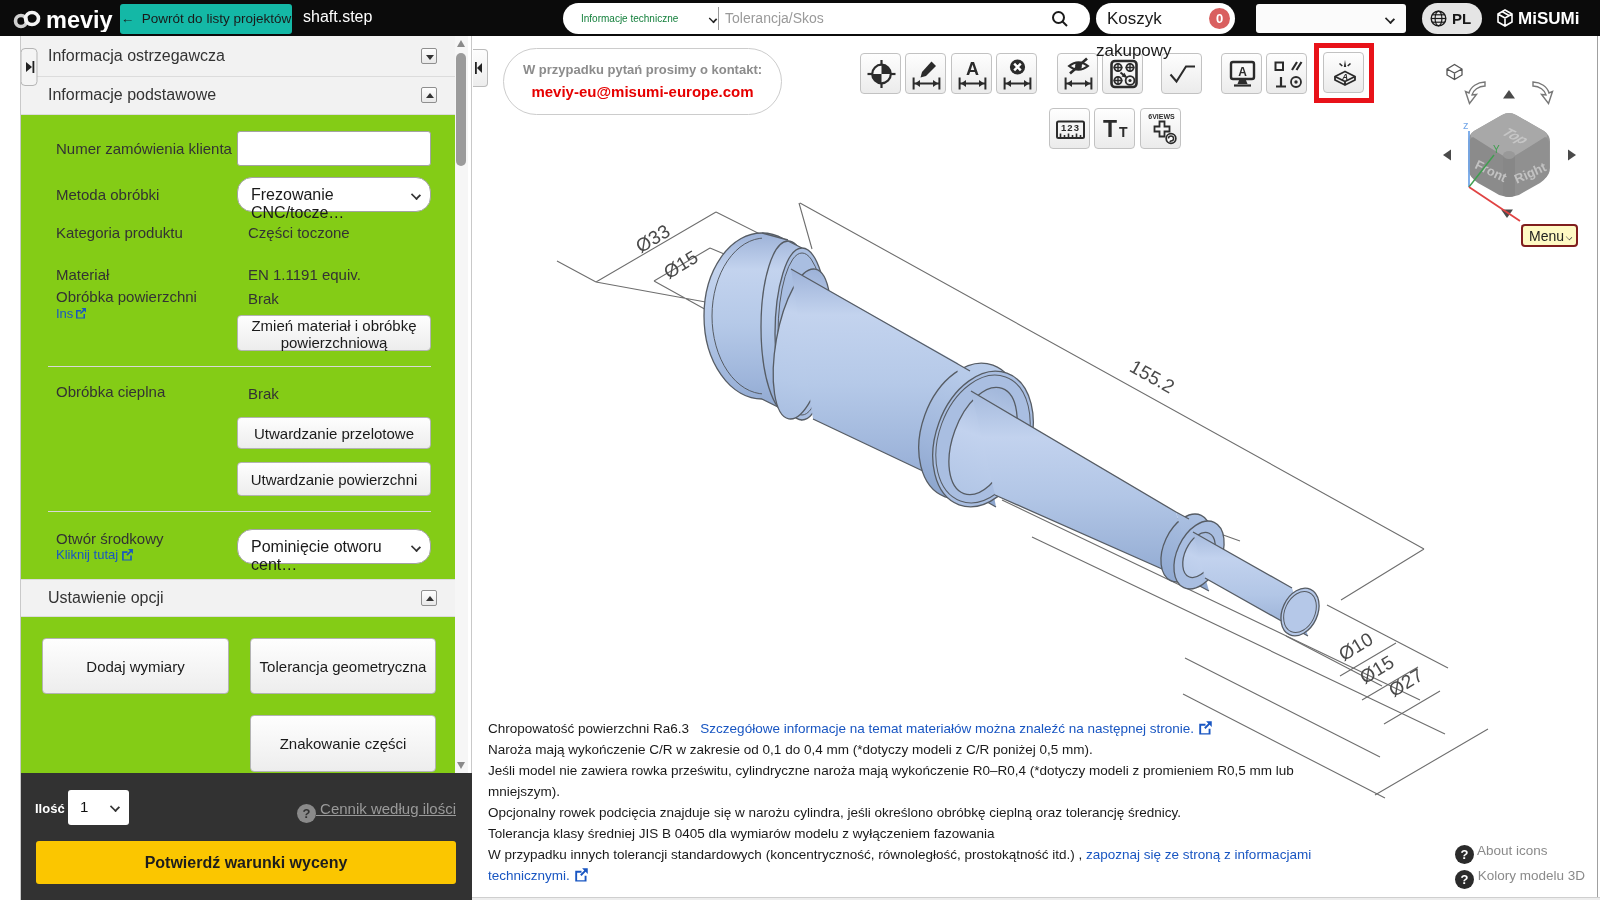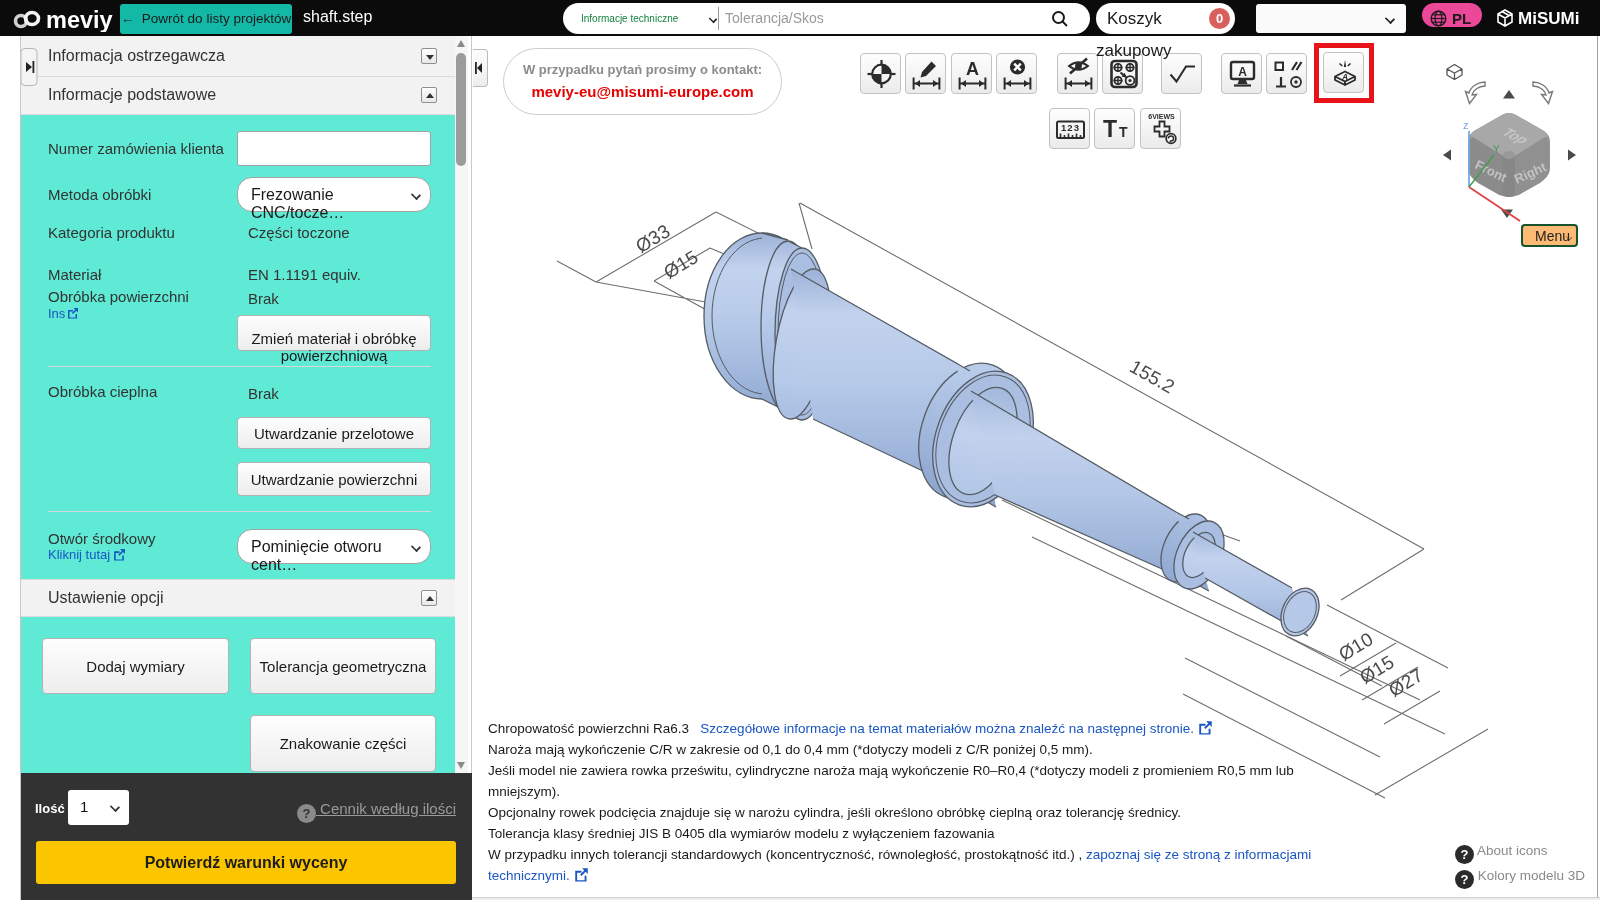--- a/index.html
+++ b/index.html
@@ -7,32 +7,32 @@
 #top{position:absolute;left:0;top:0;width:1600px;height:36px;background:#0b0b0b;z-index:50;}
 #backbtn{position:absolute;left:120px;top:4px;width:172px;height:30px;background:#14b8a6;border-radius:3px;color:#1a1a1a;font-size:13.5px;line-height:30px;text-align:center;white-space:nowrap;}
 #fname{position:absolute;left:303px;top:8px;color:#fff;font-size:16px;}
 #searchpill{position:absolute;left:563px;top:3px;width:527px;height:31px;background:#fff;border-radius:16px;}
 #selseg{position:absolute;left:18px;top:0;font-size:10px;color:#15803d;line-height:31px;}
 #segdiv{position:absolute;left:155px;top:4px;width:1px;height:23px;background:#9a9a9a;}
 #phold{position:absolute;left:162px;top:0;font-size:14px;color:#9a9a9a;line-height:31px;}
 #koszyk{position:absolute;left:1096px;top:3px;width:139px;height:31px;background:#fff;border-radius:16px;font-size:13.5px;color:#1a1a1a;line-height:31px;}
 #kbadge{position:absolute;right:5px;top:5px;width:21px;height:21px;border-radius:50%;background:#d95f5f;color:#fff;font-size:13px;font-weight:bold;text-align:center;line-height:21px;}
 #hdrsel{position:absolute;left:1256px;top:4px;width:150px;height:29px;background:#fbfbfb;border-radius:3px;}
-#plpill{position:absolute;left:1422px;top:3px;width:60px;height:24px;background:#ec4899;border-radius:16px;}
+#plpill{position:absolute;left:1422px;top:3px;width:60px;height:31px;background:#e5e5e5;border-radius:16px;}
 #misumi{position:absolute;left:1518px;top:9px;color:#fff;font-size:17px;font-weight:bold;letter-spacing:0px;}
 
 #strip{position:absolute;left:0;top:36px;width:21px;height:864px;background:#fff;border-right:1px solid #c9c9c9;}
-#panel{position:absolute;left:21px;top:36px;width:434px;height:737px;background:#5eead4;overflow:hidden;}
+#panel{position:absolute;left:21px;top:36px;width:434px;height:737px;background:#84cc16;overflow:hidden;}
 .phead{position:absolute;left:0;width:434px;background:#f2f2f2;border-bottom:1px solid #dcdcdc;color:#333;font-size:16px;}
 .phead span{position:absolute;left:27px;}
 .sqbtn{position:absolute;left:400px;width:16px;height:16px;border:1px solid #8f8f8f;border-radius:2px;background:linear-gradient(#fefefe,#e8e8e8);}
 .tri{position:absolute;left:4px;width:0;height:0;}
 .tridn{top:6px;border-left:4px solid transparent;border-right:4px solid transparent;border-top:5px solid #333;}
 .triup{top:5px;border-left:4px solid transparent;border-right:4px solid transparent;border-bottom:5px solid #333;}
-.lbl{position:absolute;left:27px;color:#333;font-size:15px;}
+.lbl{position:absolute;left:35px;color:#333;font-size:15px;}
 .val{position:absolute;left:227px;color:#333;font-size:15px;}
 .inp{position:absolute;left:216px;width:194px;height:35px;border:1px solid #a3a3a3;border-radius:3px;background:#fff;}
 .sel{position:absolute;left:216px;width:194px;height:35px;border:1px solid #a3a3a3;border-radius:15px;background:#fff;font-size:16px;color:#1a1a1a;}
 .sel span{position:absolute;left:13px;top:8px;}
 .chev{position:absolute;right:10px;top:13px;width:8px;height:8px;border-right:2px solid #333;border-bottom:2px solid #333;transform:rotate(45deg) scale(1,0.8);}
 .pbtn{position:absolute;border:1px solid #b3b3b3;border-radius:4px;background:linear-gradient(#fefefe,#ededed);color:#1a1a1a;font-size:15px;text-align:center;}
 .hr{position:absolute;left:27px;width:383px;height:1px;background:#d8d8d8;}
 .blink{color:#1956c2;font-size:13px;}
 
 #sbar{position:absolute;left:455px;top:36px;width:13px;height:737px;background:#f6f6f6;}
@@ -46,21 +46,21 @@
 #ybtn{position:absolute;left:15px;top:68px;width:420px;height:43px;background:#fbc600;border-radius:3px;color:#1d1d1d;font-size:16px;font-weight:bold;text-align:center;line-height:43px;}
 
 #main{position:absolute;left:472px;top:36px;width:1128px;height:864px;background:#fff;}
 #collapsebtn{position:absolute;left:1px;top:13px;width:15px;height:38px;border:1px solid #bbb;border-left:none;border-radius:0 4px 4px 0;background:linear-gradient(#fdfdfd,#ededed);}
 #pill{position:absolute;left:31px;top:12px;width:279px;height:67px;border:1px solid #ccc;border-radius:34px;text-align:center;}
 #pill .l1{margin-top:13px;color:#8c8c8c;font-size:13px;font-weight:bold;}
 #pill .l2{margin-top:6px;color:#e60000;font-size:15px;font-weight:bold;}
 .tbtn{position:absolute;width:41px;height:41px;border:1px solid #c2c2c2;border-radius:4px;background:linear-gradient(#fefefe,#ebebeb);}
 .tbtn svg{position:absolute;left:0;top:0;}
 #redbox{position:absolute;left:842px;top:7px;width:60px;height:60px;border:5px solid #e81219;}
-#menubtn{position:absolute;left:1049px;top:188px;width:57px;height:23px;border:2px solid #14532d;border-radius:4px;background:#fdba74;color:#222;font-size:15px;text-align:center;line-height:20px;}
+#menubtn{position:absolute;left:1049px;top:188px;width:57px;height:23px;border:2px solid #7f1d1d;border-radius:4px;background:#fef9c3;color:#222;font-size:15px;text-align:left;line-height:20px;}
 
 #btext{position:absolute;left:16px;top:682px;width:1090px;font-size:13.5px;color:#1a1a1a;line-height:21px;}
 #btext .bl{color:#1956c2;}
 #blinks{position:absolute;left:983px;top:807px;color:#8a8a8a;font-size:13.5px;}
 .qmark{display:inline-block;width:19px;height:19px;border-radius:50%;background:#2b2b2b;color:#fff;font-size:13px;font-weight:bold;text-align:center;line-height:19px;vertical-align:-4px;}
 #rightline{position:absolute;left:1597px;top:36px;width:1px;height:861px;background:#a0a0a0;}
 #bstrip{position:absolute;left:472px;top:897px;width:1128px;height:3px;background:#ededed;border-top:1px solid #cfcfcf;}
 </style></head>
 <body>
 <div id="top">
@@ -132,21 +132,21 @@
   <div class="lbl" style="top:188px">Kategoria produktu</div>
   <div class="val" style="top:188px">Części toczone</div>
   <div class="lbl" style="top:230px">Materiał</div>
   <div class="val" style="top:230px">EN 1.1191 equiv.</div>
   <div class="lbl" style="top:252px">Obróbka powierzchni</div>
   <div class="val" style="top:254px">Brak</div>
   <div class="lbl blink" style="top:270px">Ins<svg width="12" height="12" viewBox="0 0 12 12" style="margin-left:2px;vertical-align:-1px">
         <path d="M1 3 h5 v1.5 h-3.5 v6 h6 V7 H10 v4.5 H1 Z" fill="#1956c2"></path>
         <path d="M6.5 1 H11 V5.5 L9.3 3.8 L6 7.1 L4.9 6 L8.2 2.7 Z" fill="#1956c2"></path>
       </svg></div>
-  <div class="pbtn" style="left:216px;top:279px;width:194px;height:36px;line-height:17px;padding-top:14px;">Zmień materiał i obróbkę powierzchniową</div>
+  <div class="pbtn" style="left:216px;top:279px;width:194px;height:36px;line-height:17px;padding-top:1px;">Zmień materiał i obróbkę powierzchniową</div>
   <div class="hr" style="top:330px"></div>
   <div class="lbl" style="top:347px">Obróbka cieplna</div>
   <div class="val" style="top:349px">Brak</div>
   <div class="pbtn" style="left:216px;top:381px;width:194px;height:32px;line-height:31px;">Utwardzanie przelotowe</div>
   <div class="pbtn" style="left:216px;top:426px;width:194px;height:34px;line-height:33px;">Utwardzanie powierzchni</div>
   <div class="hr" style="top:475px"></div>
   <div class="lbl" style="top:494px">Otwór środkowy</div>
   <div class="lbl blink" style="top:511px">Kliknij tutaj<svg width="13" height="13" viewBox="0 0 12 12" style="margin-left:3px;vertical-align:-2px">
         <path d="M1 3 h5 v1.5 h-3.5 v6 h6 V7 H10 v4.5 H1 Z" fill="#1956c2"></path>
         <path d="M6.5 1 H11 V5.5 L9.3 3.8 L6 7.1 L4.9 6 L8.2 2.7 Z" fill="#1956c2"></path>

